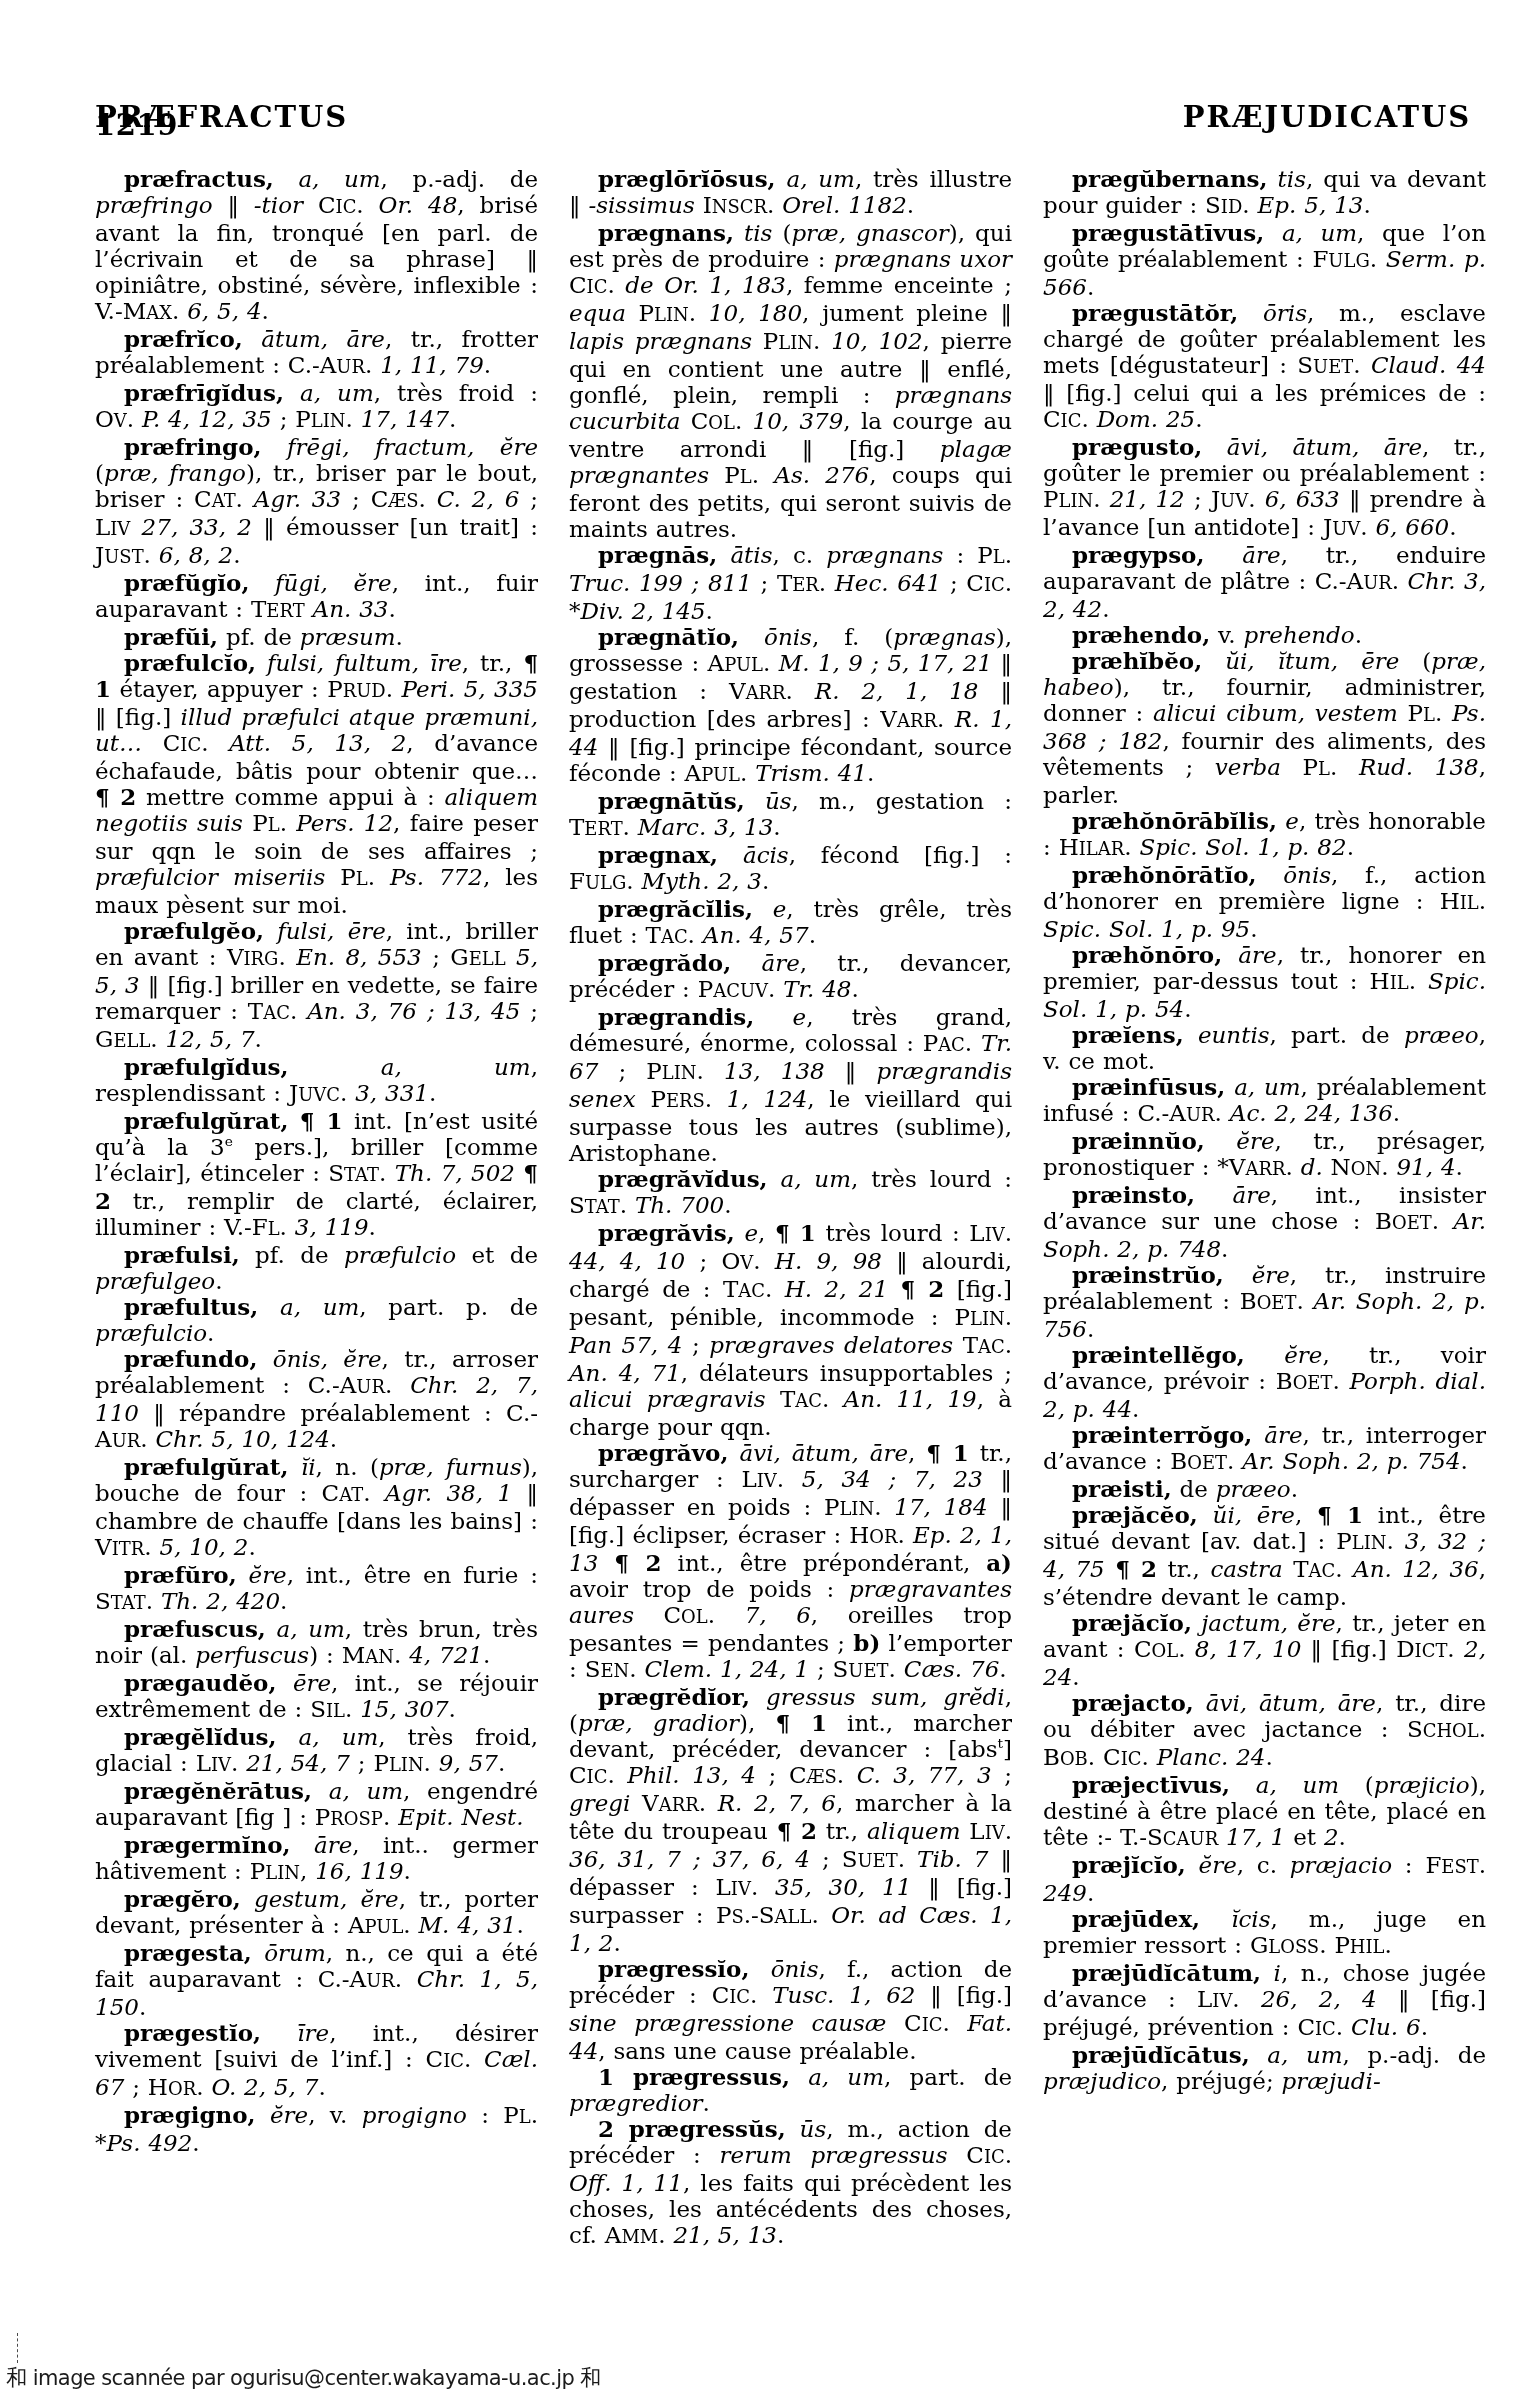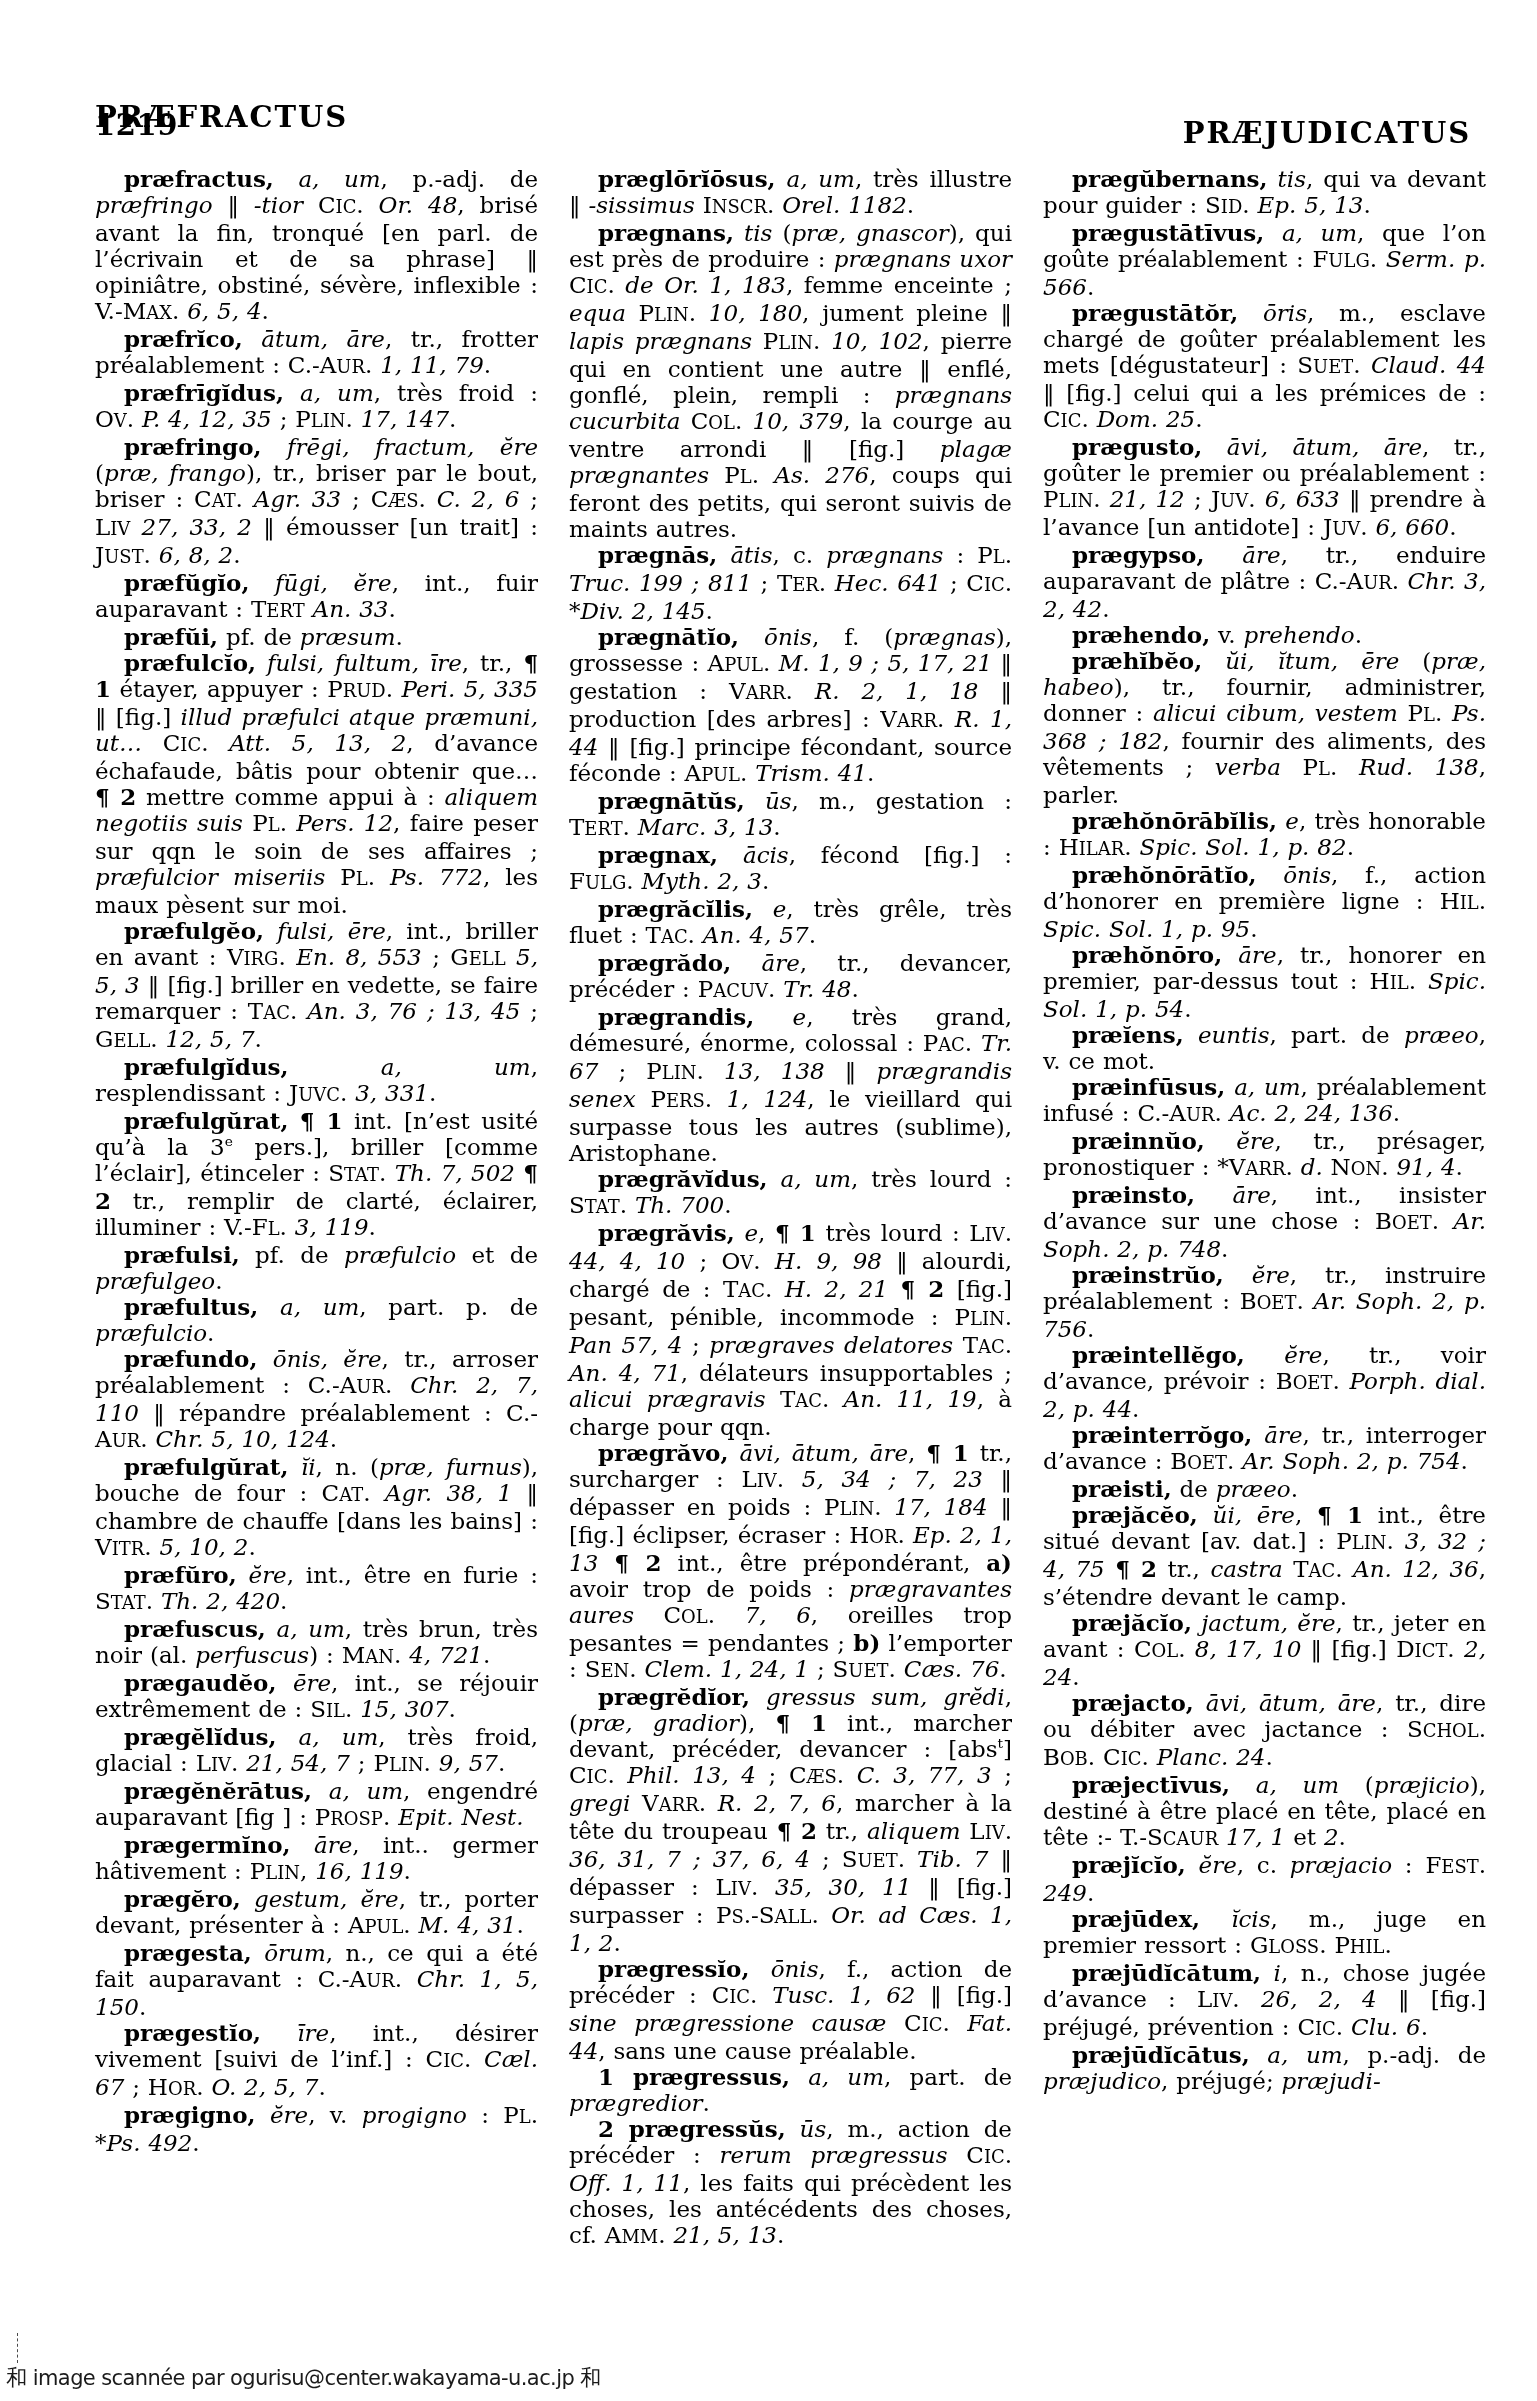--- a/index.html
+++ b/index.html
@@ -8,21 +8,21 @@
     background:#ffffff;color:#000;
     font-family:"DejaVu Serif","Liberation Serif",serif;
     overflow:hidden;
   }
   .page-header{
     position:absolute;top:100px;left:95px;width:1376px;height:41px;
     font-weight:bold;font-size:29px;letter-spacing:1.9px;
   }
   .page-header .hl{position:absolute;left:0;top:0;}
   .page-header .hc{position:absolute;left:0;right:0;top:8px;letter-spacing:0.6px;}
-  .page-header .hr{position:absolute;right:0;top:16px;}
+  .page-header .hr{position:absolute;right:0;top:0;}
   .columns{
     position:absolute;top:166px;left:95px;width:1376px;height:2155px;
     display:flex;gap:31px;
   }
   .col{width:443px;flex:0 0 443px;}
   .entry{
     margin:0;font-size:23px;line-height:26px;
     text-align:justify;text-indent:29px;
     word-spacing:0.6px;
   }

